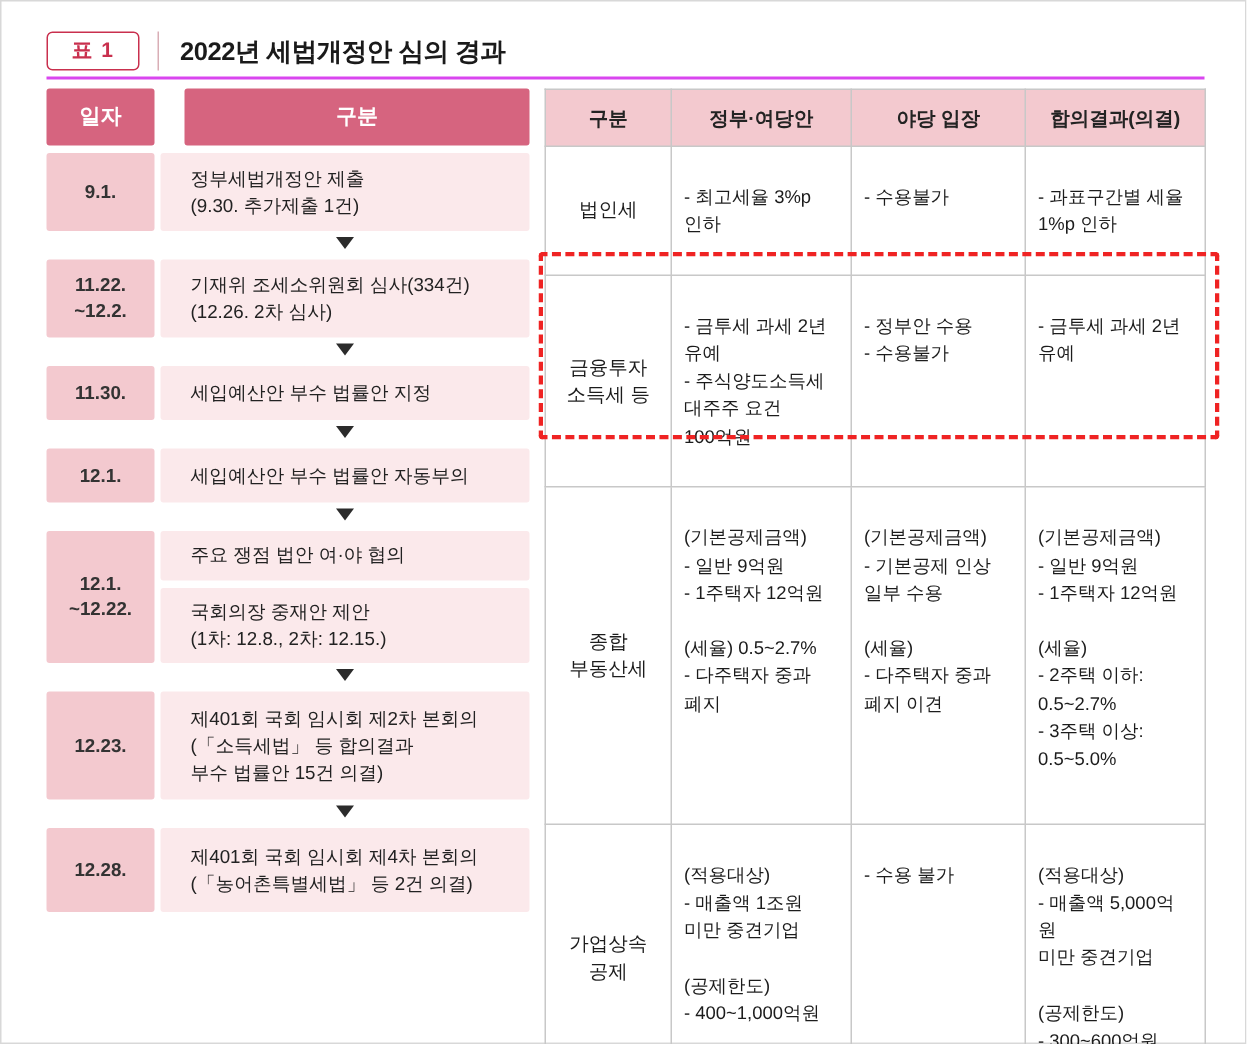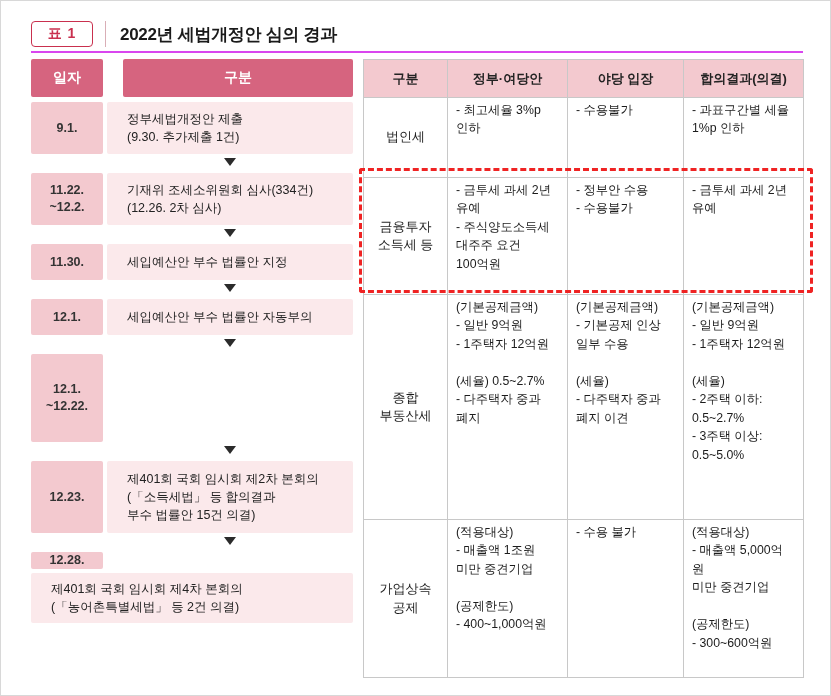--- a/index.html
+++ b/index.html
@@ -173,21 +173,21 @@
     font-size: 13px;
     color: #1c1c1c;
     font-weight: normal;
     line-height: 1.4;
     padding: 4px 2px;
   }
   .right-table td.body {
     font-size: 12.3px;
     color: #1c1c1c;
     line-height: 1.5;
-    padding: 3px 8px;
+    padding: 24px 8px;
     vertical-align: top;
     white-space: pre-line;
   }
   .col-a { width: 84px; }
   .col-b { width: 120px; }
   .col-c { width: 116px; }
   .col-d { width: 120px; }
 
   
   .highlight-box {
@@ -265,20 +265,25 @@
     </div>
     <div class="arrow">
         <div class="arrow-inner">
           <div class="tri"></div>
         </div>
       </div>
 
     <div class="lt-row" style="height:88px;">
       <div class="date" style="white-space:pre-line;">12.1.
 ~12.22.</div>
+      <div class="descwrap">
+        <div class="desc">주요 쟁점 법안 여·야 협의</div>
+        <div class="desc" style="white-space:pre-line;">국회의장 중재안 제안
+(1차: 12.8., 2차: 12.15.)</div>
+      </div>
     </div>
     <div class="arrow">
         <div class="arrow-inner">
           <div class="tri"></div>
         </div>
       </div>
 
     <div class="lt-row" style="height:72px;">
       <div class="date">12.23.</div>
       <div class="descwrap">
@@ -286,21 +291,21 @@
 (「소득세법」 등 합의결과
 부수 법률안 15건 의결)</div>
       </div>
     </div>
     <div class="arrow">
         <div class="arrow-inner">
           <div class="tri"></div>
         </div>
       </div>
 
-    <div class="lt-row" style="height:56px;flex-direction:column;">
+    <div class="lt-row" style="height:56px;">
       <div class="date">12.28.</div>
       <div class="descwrap">
         <div class="desc" style="white-space:pre-line;">제401회 국회 임시회 제4차 본회의
 (「농어촌특별세법」 등 2건 의결)</div>
       </div>
     </div>
   </div>
 
   <table class="right-table">
     <colgroup>

